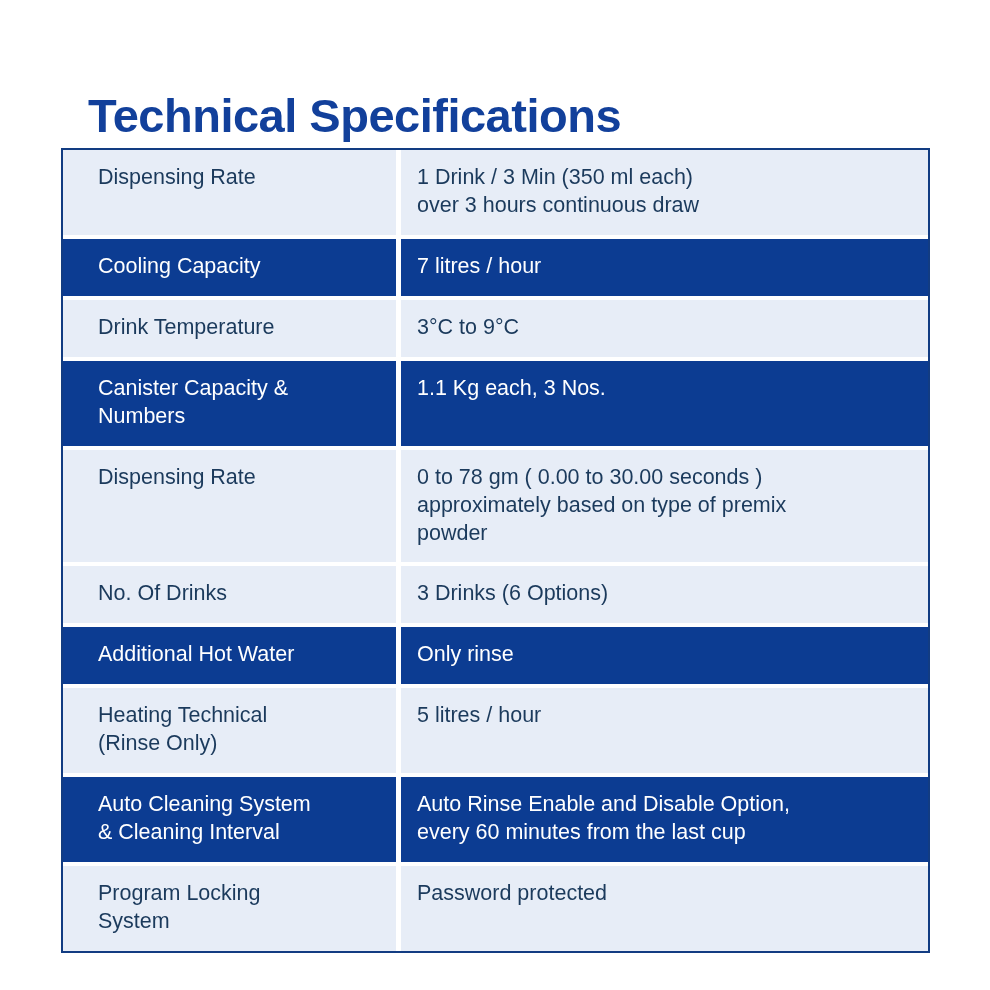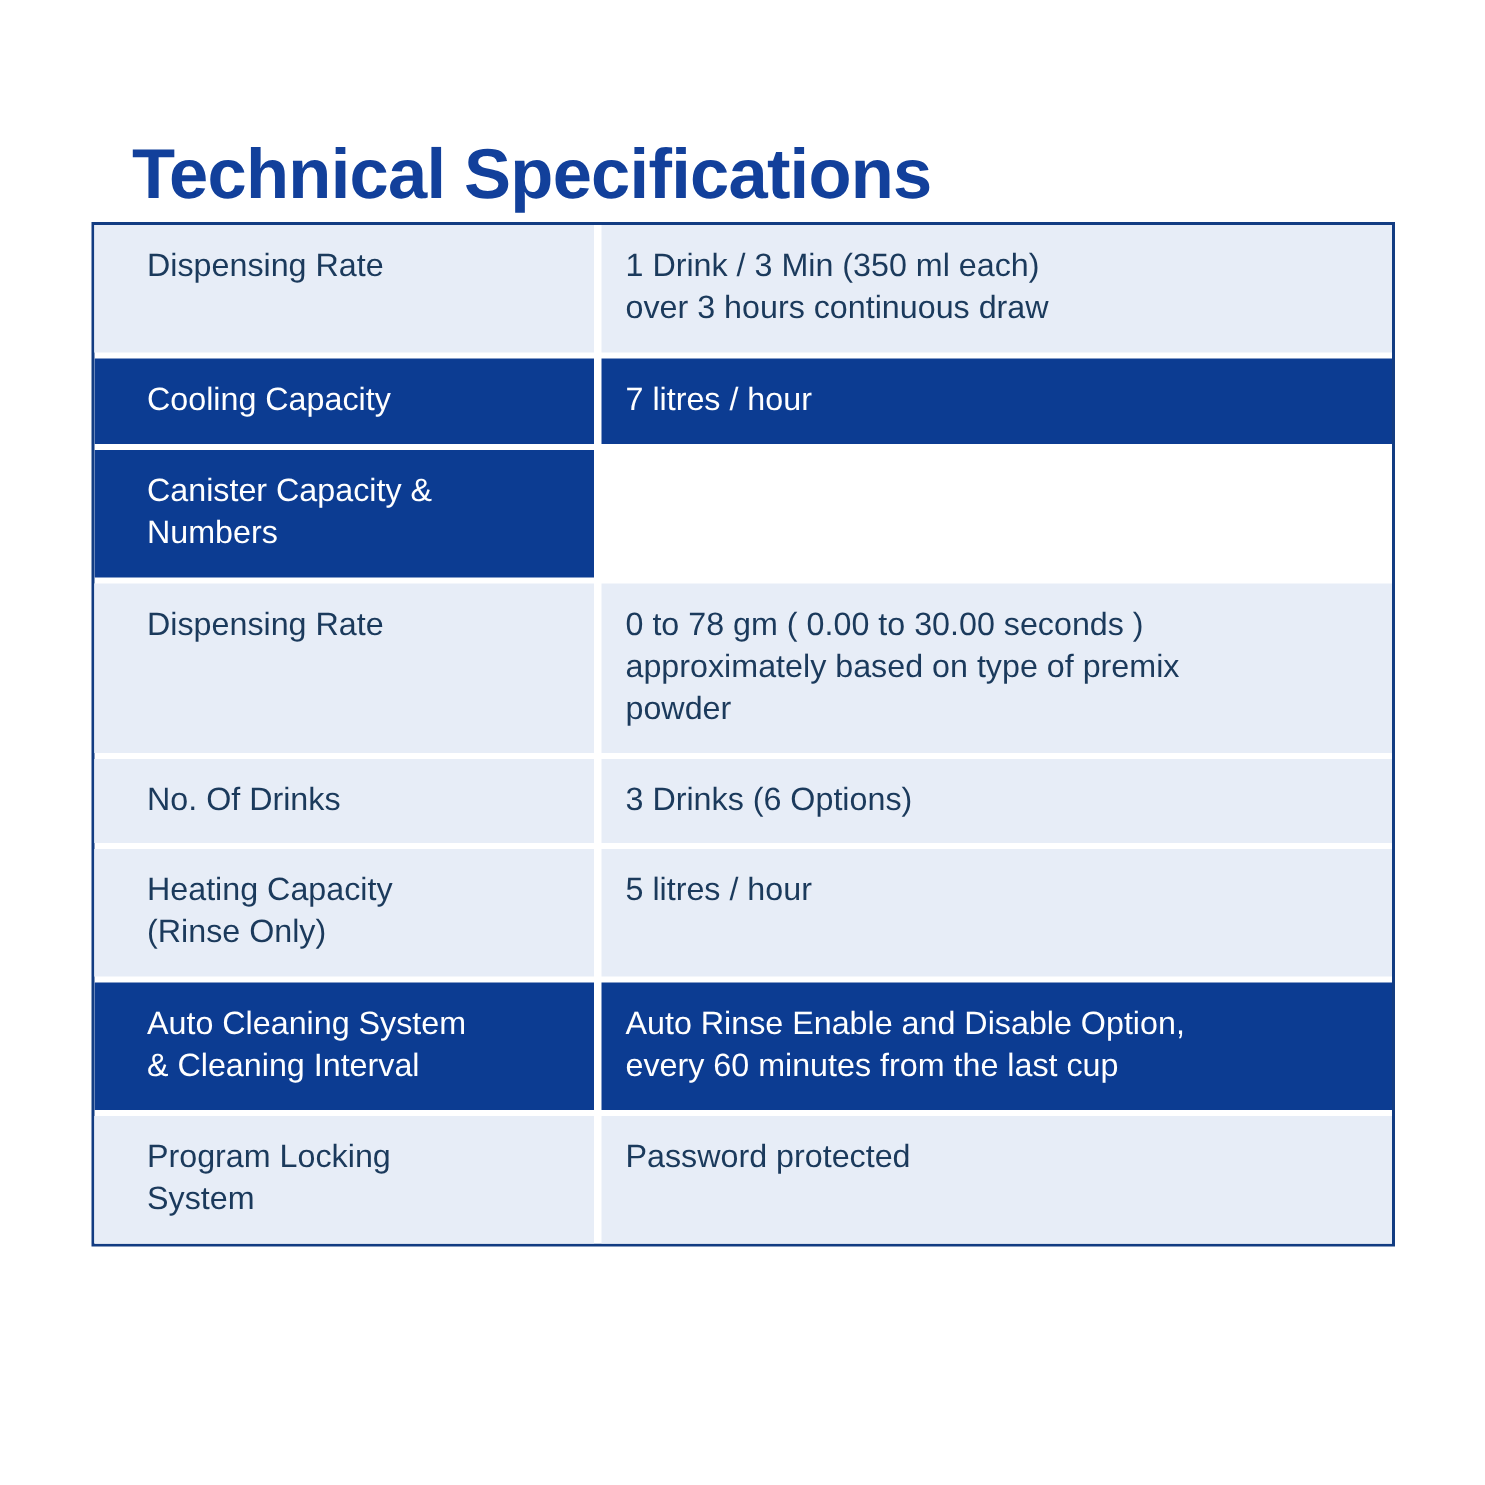--- a/index.html
+++ b/index.html
@@ -116,47 +116,66 @@
         </div>
       </div>
       <div class="spec-row row-dark">
         <div class="spec-cell cell-label">
           <span class="cell-text">Cooling Capacity</span>
         </div>
         <div class="spec-cell cell-value">
           <span class="cell-text">7 litres / hour</span>
         </div>
       </div>
+      <div class="spec-row row-light">
+        <div class="spec-cell cell-label">
+          <span class="cell-text">Drink Temperature</span>
+        </div>
+        <div class="spec-cell cell-value">
+          <span class="cell-text">3°C to 9°C</span>
+        </div>
+      </div>
       <div class="spec-row row-dark">
         <div class="spec-cell cell-label">
           <span class="cell-text">Canister Capacity &amp;
 Numbers</span>
+        </div>
+        <div class="spec-cell cell-value">
+          <span class="cell-text">1.1 Kg each, 3 Nos.</span>
         </div>
       </div>
       <div class="spec-row row-light">
         <div class="spec-cell cell-label">
           <span class="cell-text">Dispensing Rate</span>
         </div>
         <div class="spec-cell cell-value">
           <span class="cell-text">0 to 78 gm ( 0.00 to 30.00 seconds )
 approximately based on type of premix
 powder</span>
         </div>
       </div>
       <div class="spec-row row-light">
         <div class="spec-cell cell-label">
           <span class="cell-text">No. Of Drinks</span>
         </div>
         <div class="spec-cell cell-value">
           <span class="cell-text">3 Drinks (6 Options)</span>
         </div>
       </div>
-      <div class="spec-row row-light">
-        <div class="spec-cell cell-label">
-          <span class="cell-text">Heating Capacity
+      <div class="spec-row row-dark">
+        <div class="spec-cell cell-label">
+          <span class="cell-text">Additional Hot Water</span>
+        </div>
+        <div class="spec-cell cell-value">
+          <span class="cell-text">Only rinse</span>
+        </div>
+      </div>
+      <div class="spec-row row-light">
+        <div class="spec-cell cell-label">
+          <span class="cell-text">Heating Technical
 (Rinse Only)</span>
         </div>
         <div class="spec-cell cell-value">
           <span class="cell-text">5 litres / hour</span>
         </div>
       </div>
       <div class="spec-row row-dark">
         <div class="spec-cell cell-label">
           <span class="cell-text">Auto Cleaning System
 &amp; Cleaning Interval</span>

